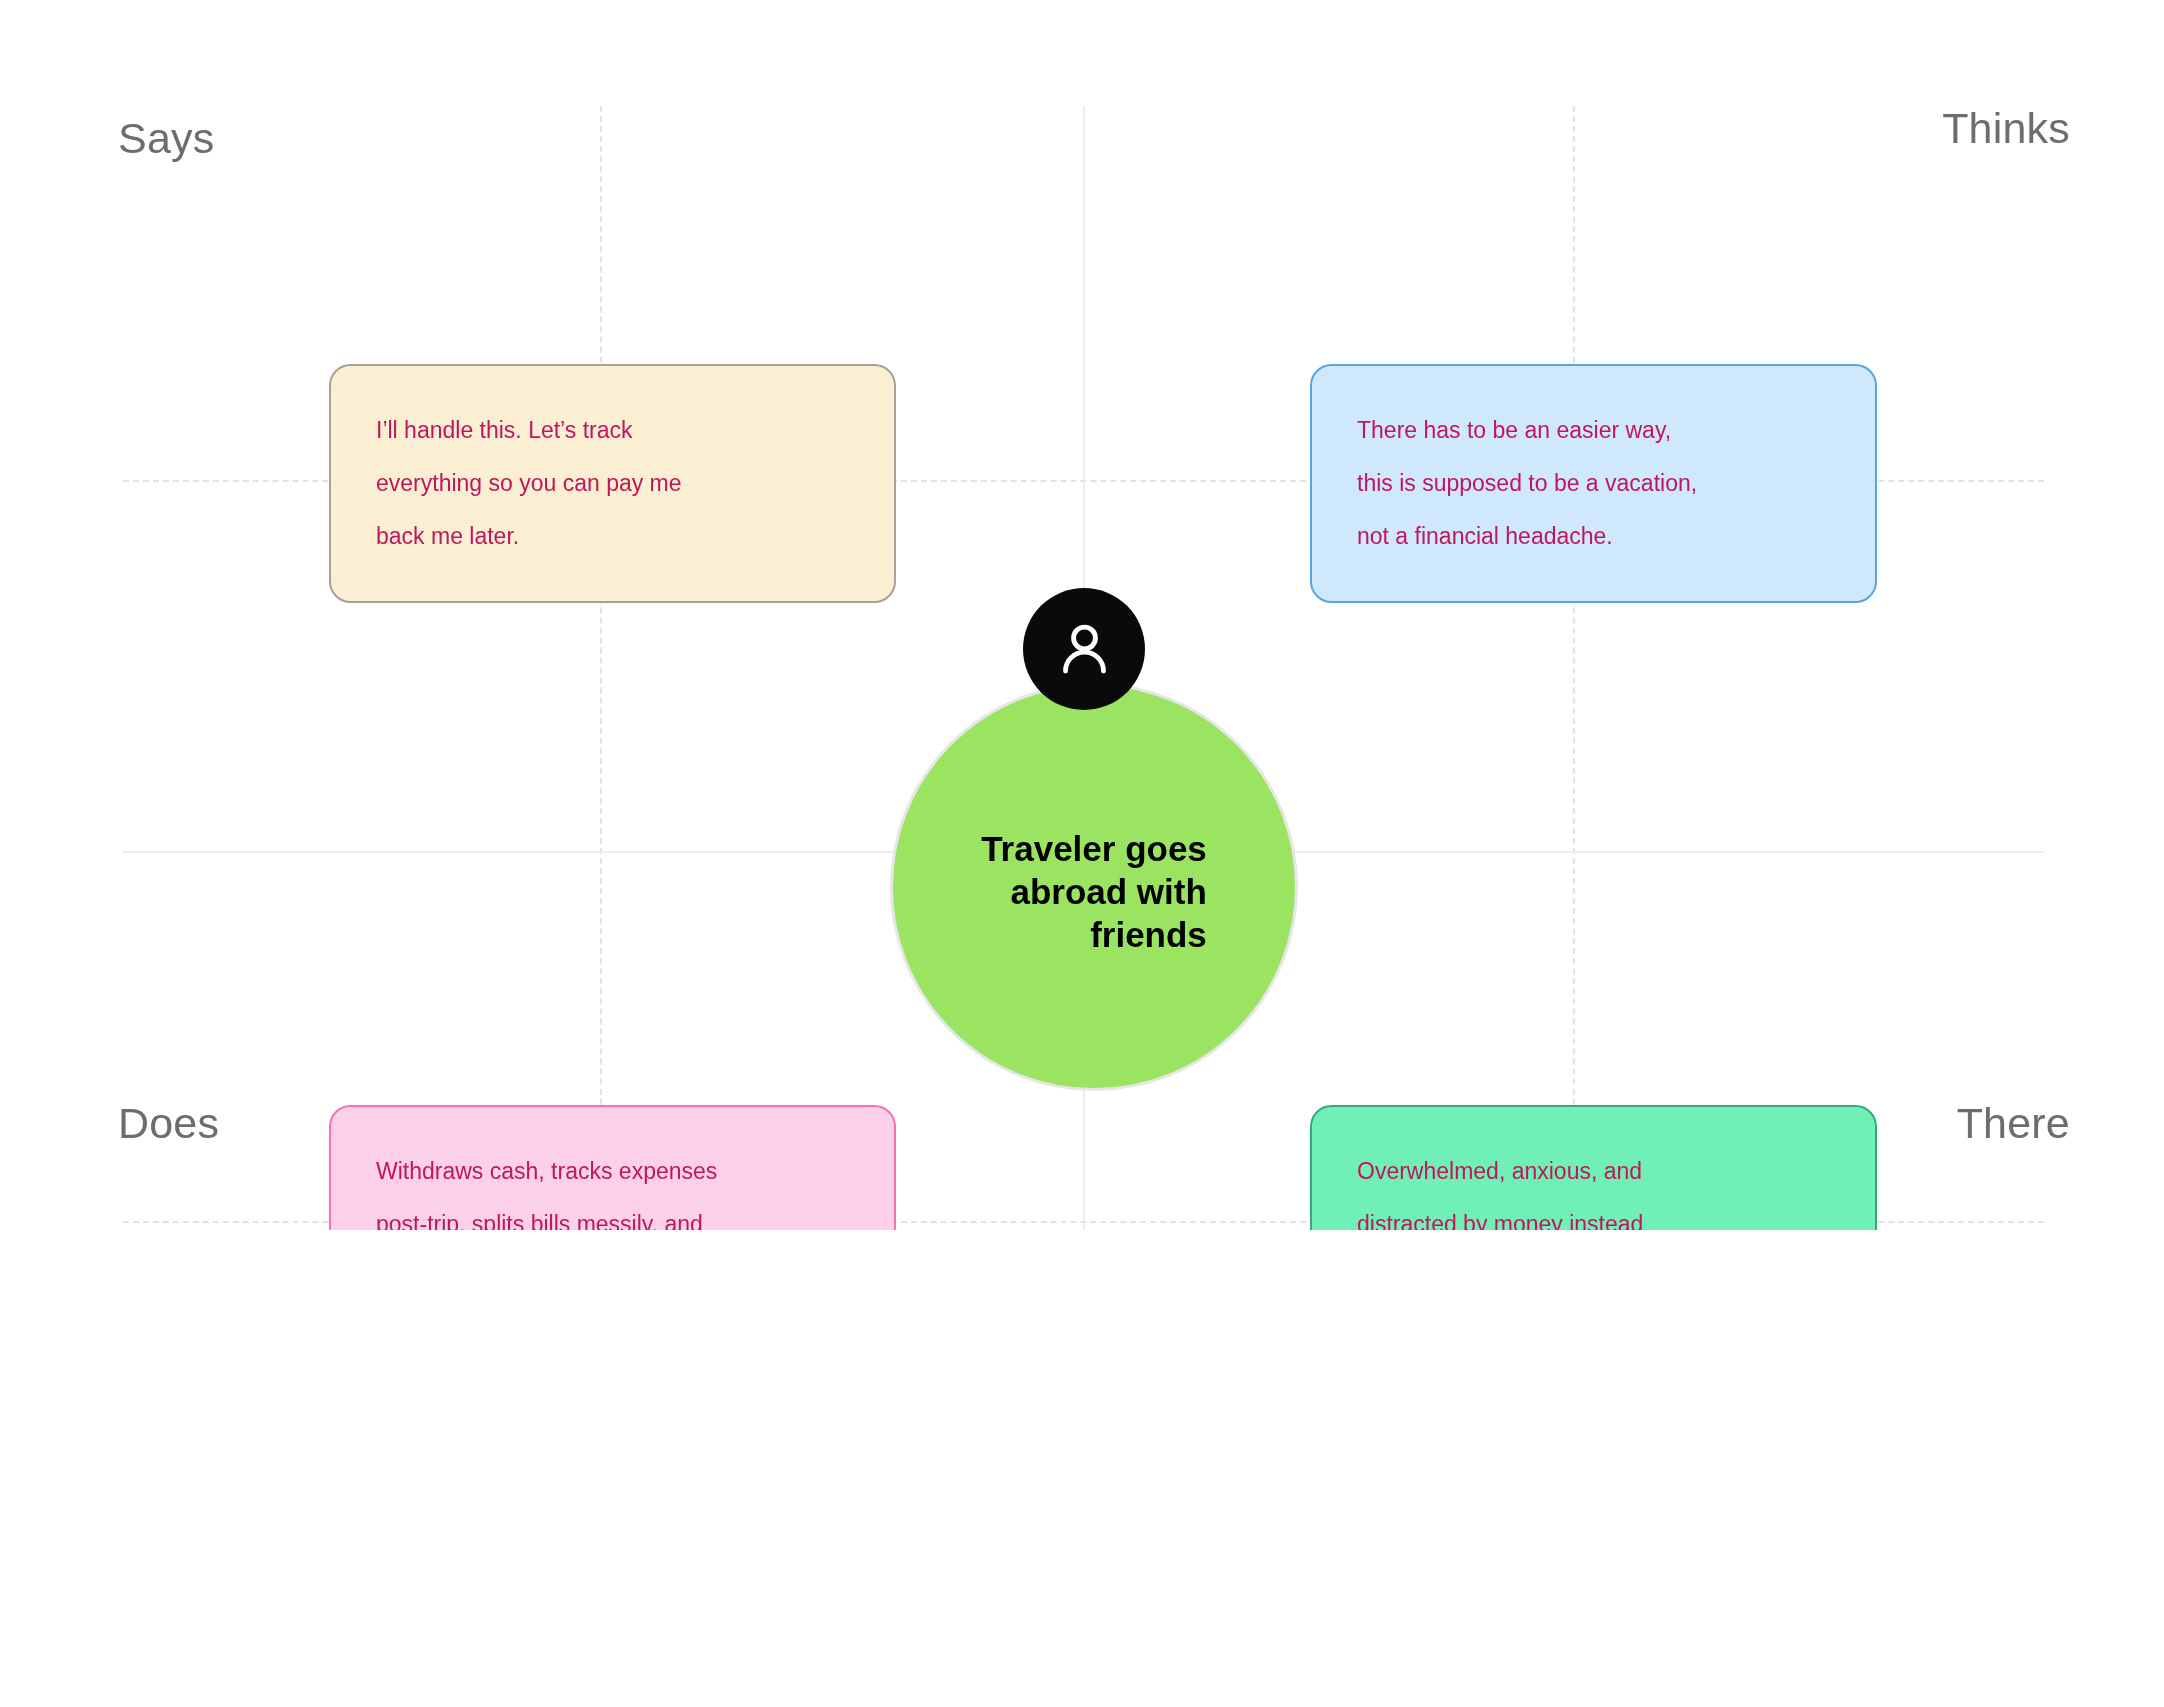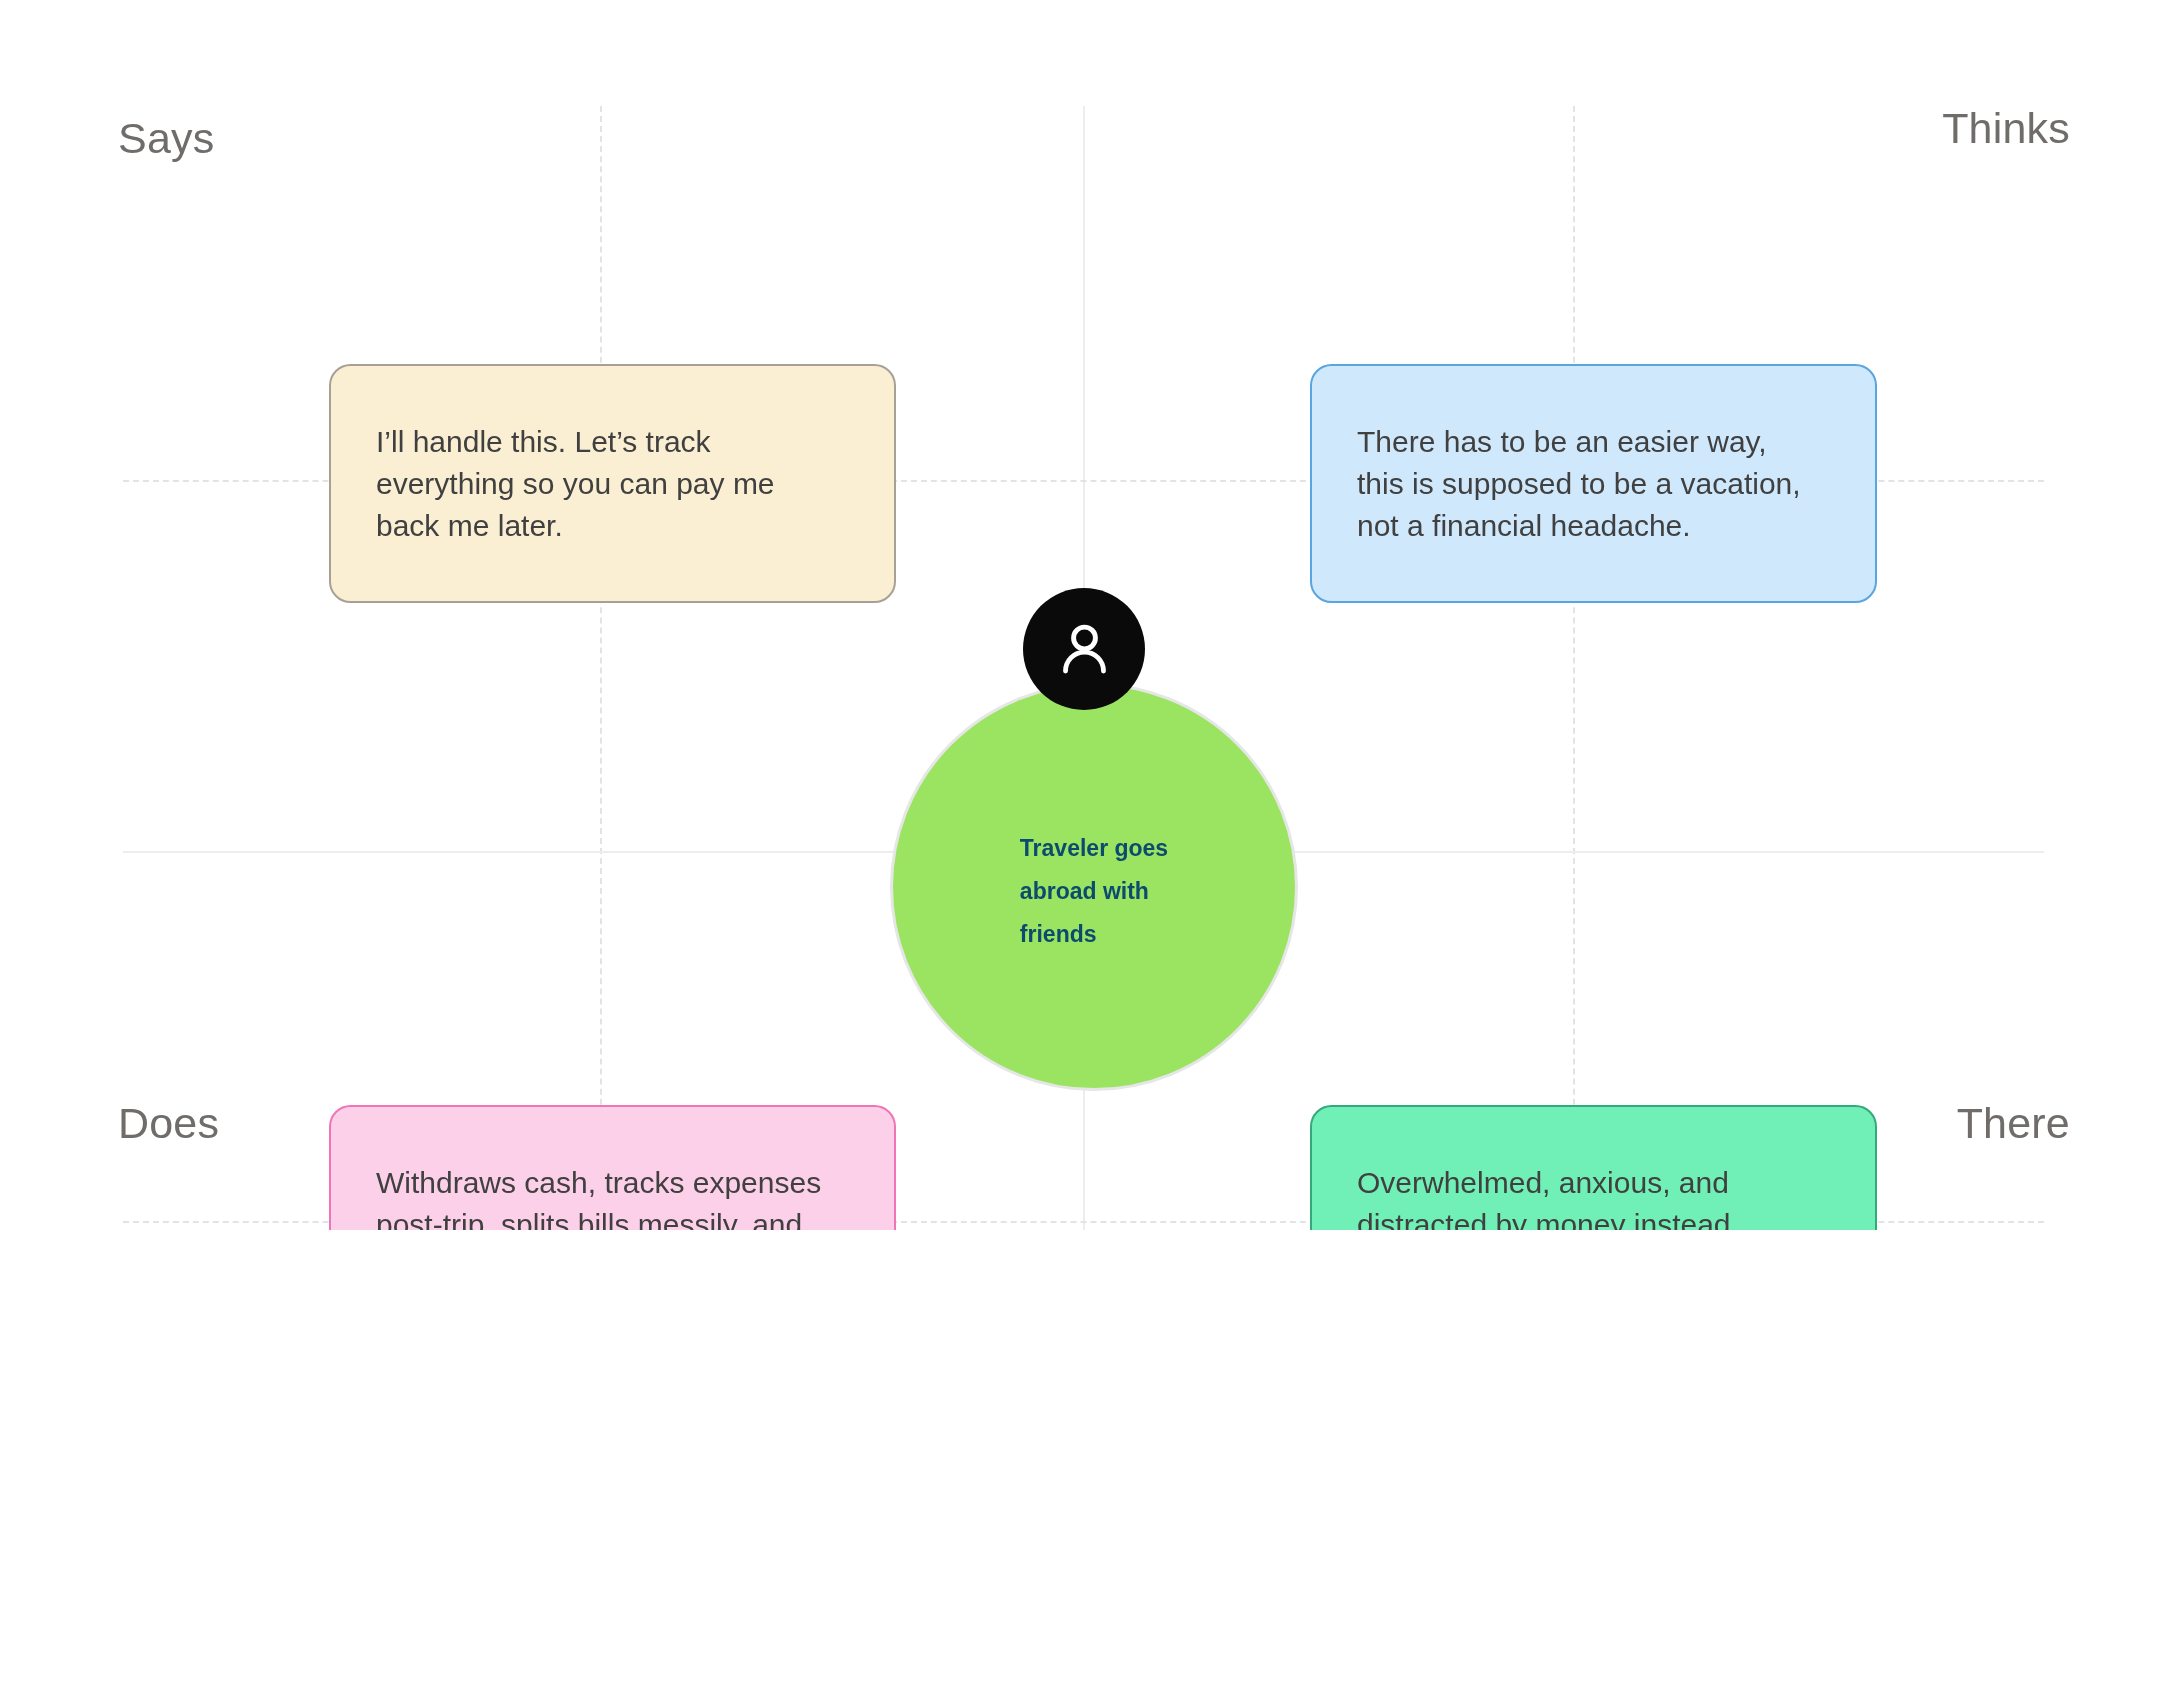--- a/index.html
+++ b/index.html
@@ -57,23 +57,23 @@
   
   .note {
     position: absolute;
     box-sizing: border-box;
     border-radius: 21.6px;
     padding: 43px 45px;
     display: flex;
     align-items: center;
   }
   .note-text {
-    font-size: 30px;
-    line-height: 42px;
-    color: #404040;
+    font-size: 23px;
+    line-height: 53px;
+    color: #be185d;
     white-space: pre-line;
   }
 
   #note-says {
     left: 329px;  top: 364px;
     width: 567px; height: 239px;
     background: #faeed3;
     border: 2.9px solid #a8a096;
   }
   #note-thinks {
@@ -104,25 +104,25 @@
     height: 408px;
     border-radius: 50%;
     background: #9ae462;
     border: 3.9px solid #e6e6e6;
     box-sizing: border-box;
     display: flex;
     align-items: center;
     justify-content: center;
   }
   #persona-title {
-    font-size: 23px;
+    font-size: 35px;
     font-weight: 700;
     line-height: 43px;
-    color: #0c4a6e;
-    text-align: left;
+    color: #000000;
+    text-align: right;
     white-space: pre-line;
     margin-top: 9.8px;
   }
   #persona-avatar {
     position: absolute;
     left: 1023px;
     top: 588px;
     width: 122px;
     height: 122px;
     border-radius: 50%;

